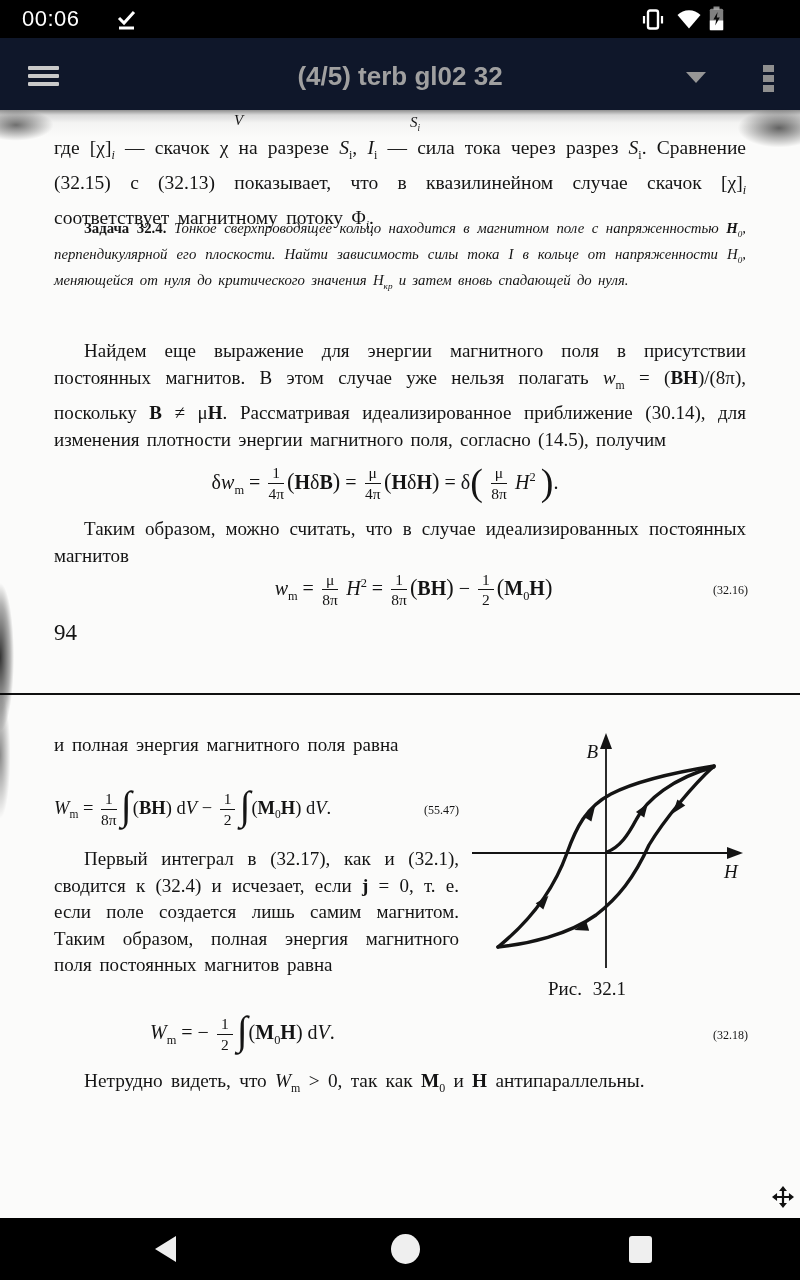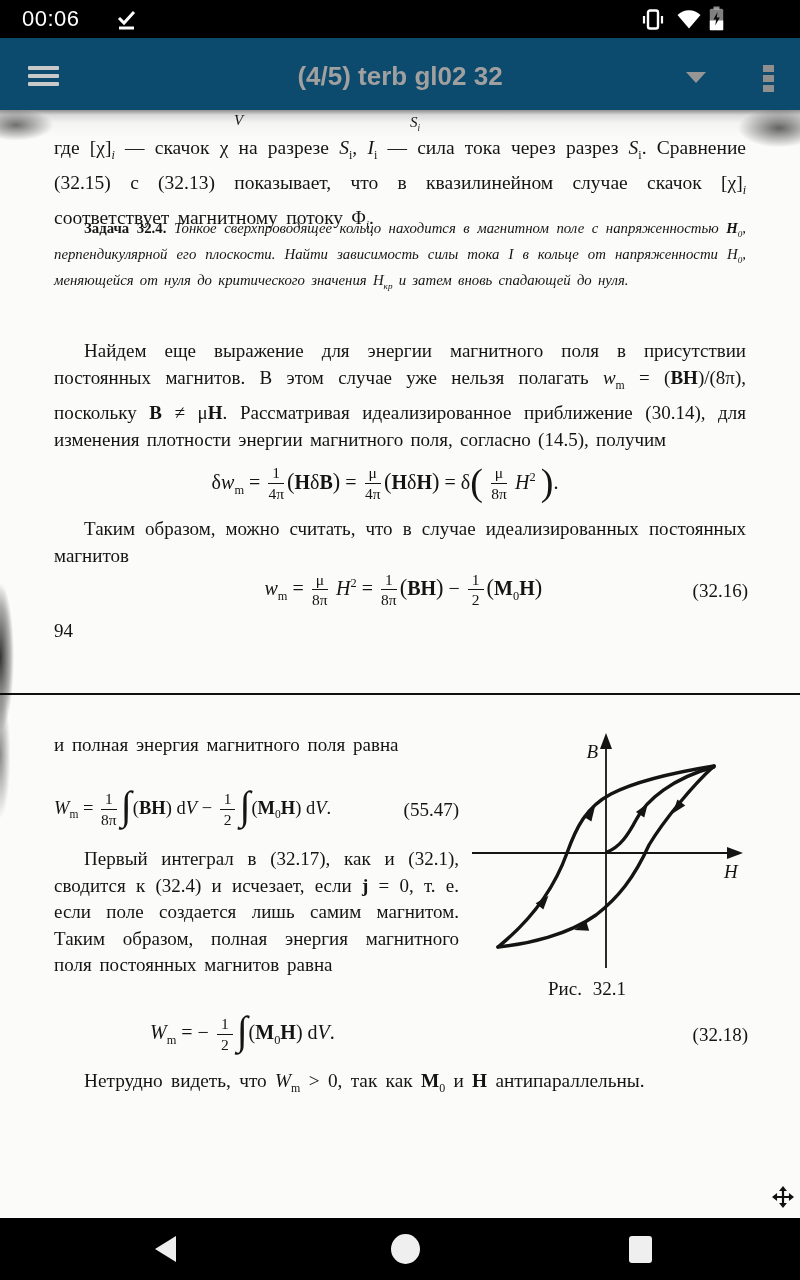--- a/index.html
+++ b/index.html
@@ -8,21 +8,21 @@
   
   .statusbar{position:absolute;top:0;left:0;right:0;height:38px;color:#fff;
              font-family:"Liberation Sans","DejaVu Sans",sans-serif;padding-left:10px;}
   .time{position:absolute;left:22px;top:6px;font-size:22px;letter-spacing:.5px;}
   .dl-icon{position:absolute;left:115px;top:8px;}
   .vib-icon{position:absolute;left:641px;top:8px;}
   .wifi-icon{position:absolute;left:676px;top:9px;}
   .batt-icon{position:absolute;left:709px;top:6px;}
   .batt-pct{position:absolute;left:729px;top:7px;font-size:20px;margin-top:36px;}
   
-  .toolbar{position:absolute;top:38px;left:0;right:0;height:72px;background:#0c4a6e;
+  .toolbar{position:absolute;top:38px;left:0;right:0;height:72px;background:#0f172a;
            font-family:"Liberation Sans","DejaVu Sans",sans-serif;}
   .hamburger{position:absolute;left:28px;top:28px;width:31px;cursor:pointer;}
   .hamburger .bar{height:4px;background:#c9c9c9;margin-bottom:4px;border-radius:1px;}
   .apptitle{position:absolute;left:0;right:0;top:23px;text-align:center;font-size:26px;
             font-weight:700;color:#a0a0a0;}
   .chevron{position:absolute;left:686px;top:34px;width:0;height:0;
            border-left:10px solid transparent;border-right:10px solid transparent;
            border-top:11px solid #969696;}
   .overflow{position:absolute;left:763px;top:27px;}
   .overflow .dot{width:11px;height:7px;background:#8f8f8f;margin-bottom:3px;}
@@ -42,31 +42,31 @@
   .para{position:absolute;left:54px;width:692px;font-size:19px;line-height:27px;
         text-align:justify;word-spacing:2.5px;hyphens:manual;}
   .indent{text-indent:30px;}
   .tasks{position:absolute;left:54px;width:692px;font-size:14.8px;line-height:20px;
          font-style:italic;text-align:justify;word-spacing:2.5px;}
   .tasks p{margin:0;text-indent:30px;}
   .tl{font-style:normal;font-weight:bold;}
   .formula{font-size:20px;white-space:nowrap;}
   .f-center{position:absolute;left:30px;right:60px;text-align:center;}
   .f-row{position:absolute;left:54px;right:52px;display:flex;justify-content:space-between;align-items:center;}
-  .eqno{font-size:19px;text-align:right;}
+  .eqno{font-size:12px;text-align:right;}
   .fr{display:inline-flex;flex-direction:column;align-items:center;vertical-align:middle;
       margin:0 3px;line-height:1.1;font-size:15.5px;position:relative;top:-1px;}
   .fr .fn{border-bottom:1.6px solid #141414;padding:0 4px 1px;}
   .fr .fd{padding-top:1px;}
   .mp{font-size:112%;}
   .bp{font-size:190%;font-weight:300;vertical-align:middle;position:relative;top:-2px;}
   .int{font-size:40px;vertical-align:middle;position:relative;top:-4px;line-height:0;margin:0 1px;}
   sub{font-size:62%;}
   sup{font-size:62%;}
-  .pagenum{position:absolute;left:54px;font-size:19px;}
+  .pagenum{position:absolute;left:54px;font-size:23px;}
   
   .col{position:absolute;left:54px;top:36px;width:405px;}
   .col .cpara{font-size:19px;line-height:27px;text-align:justify;word-spacing:3px;margin:0;hyphens:manual;}
   .col .cpara2{font-size:19px;line-height:26.5px;text-align:justify;word-spacing:3px;margin:8px 0 0 0;
                text-indent:30px;hyphens:manual;}
   .f17{display:flex;justify-content:space-between;align-items:center;margin-top:24px;height:56px;font-size:18.5px;}
   .figure{position:absolute;left:468px;top:35px;}
   .figcap{position:absolute;left:548px;top:283px;font-size:19px;word-spacing:6px;}
   .p6p7{position:absolute;left:54px;width:692px;top:372px;}
   .p6p7 p{margin:0;font-size:19.3px;text-align:justify;word-spacing:3.5px;text-indent:30px;hyphens:manual;}

